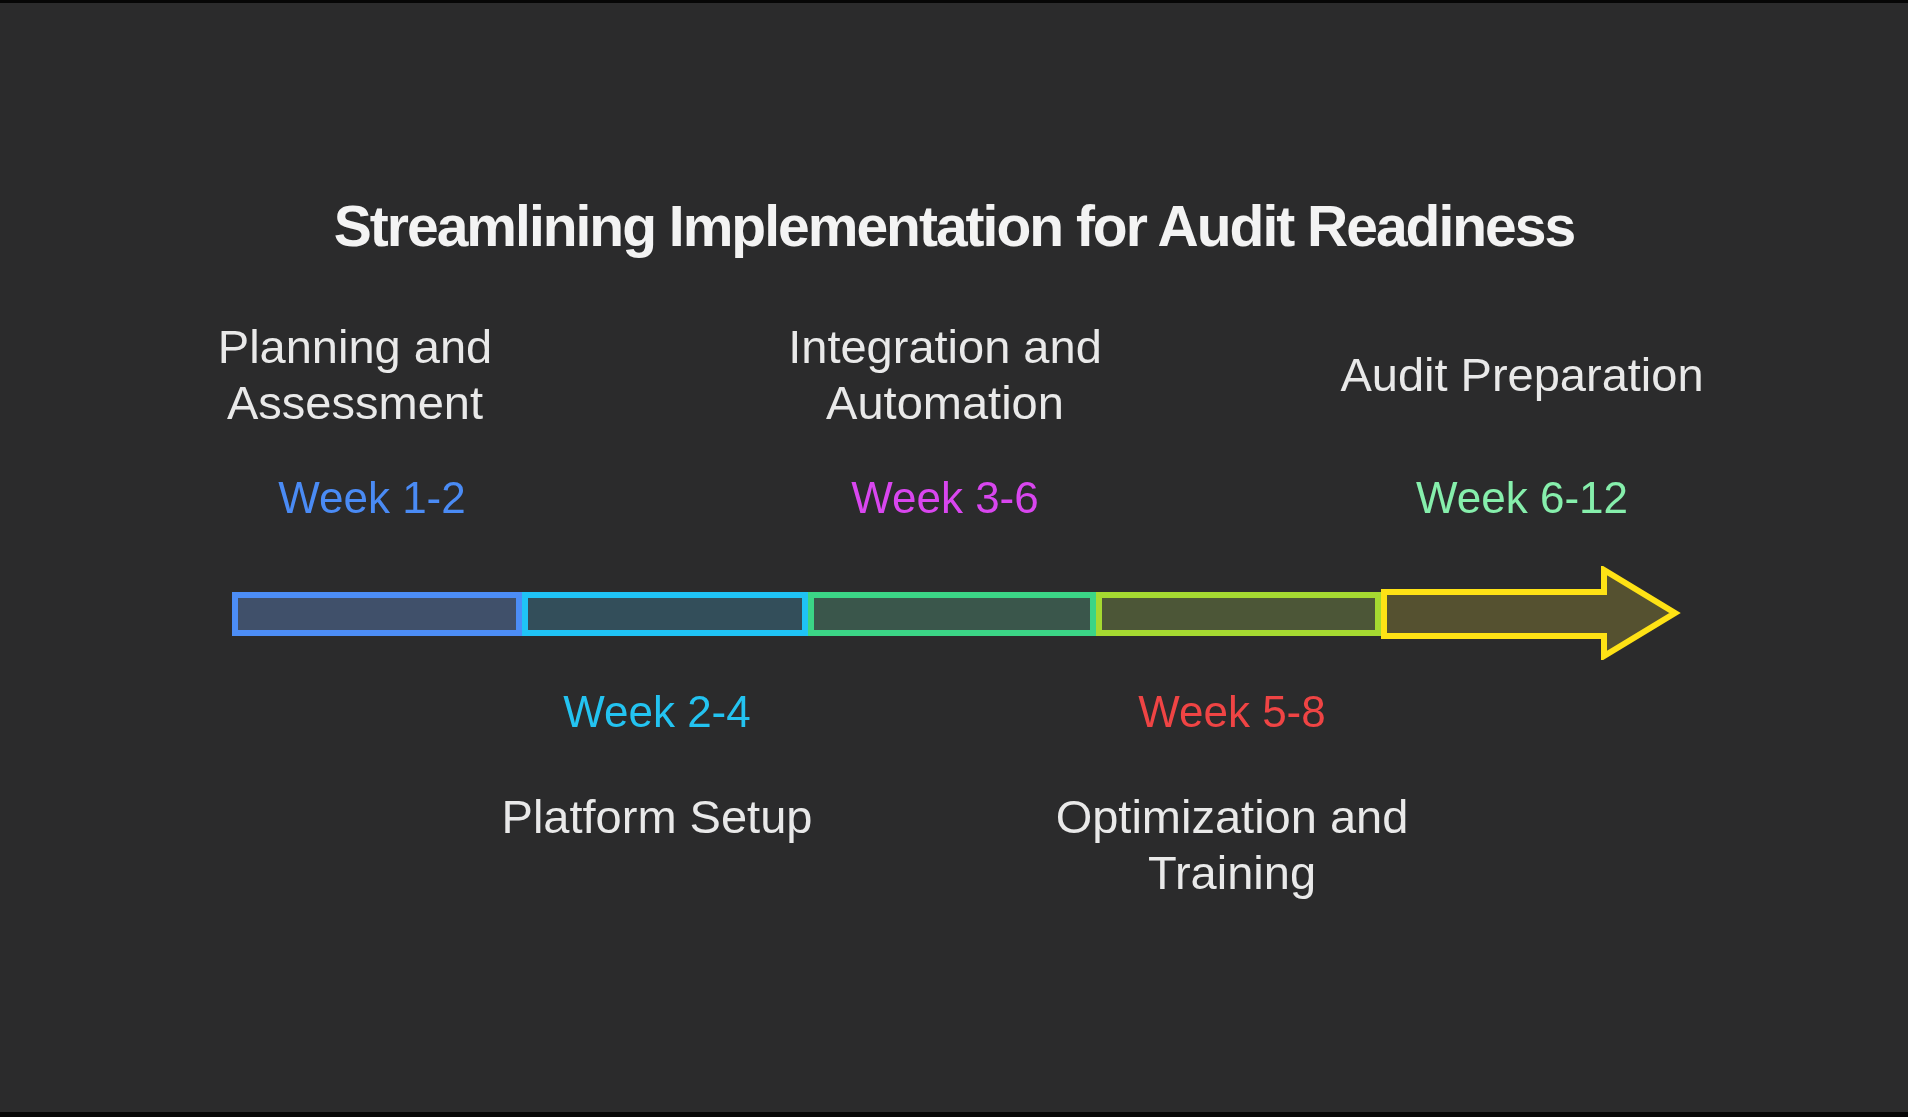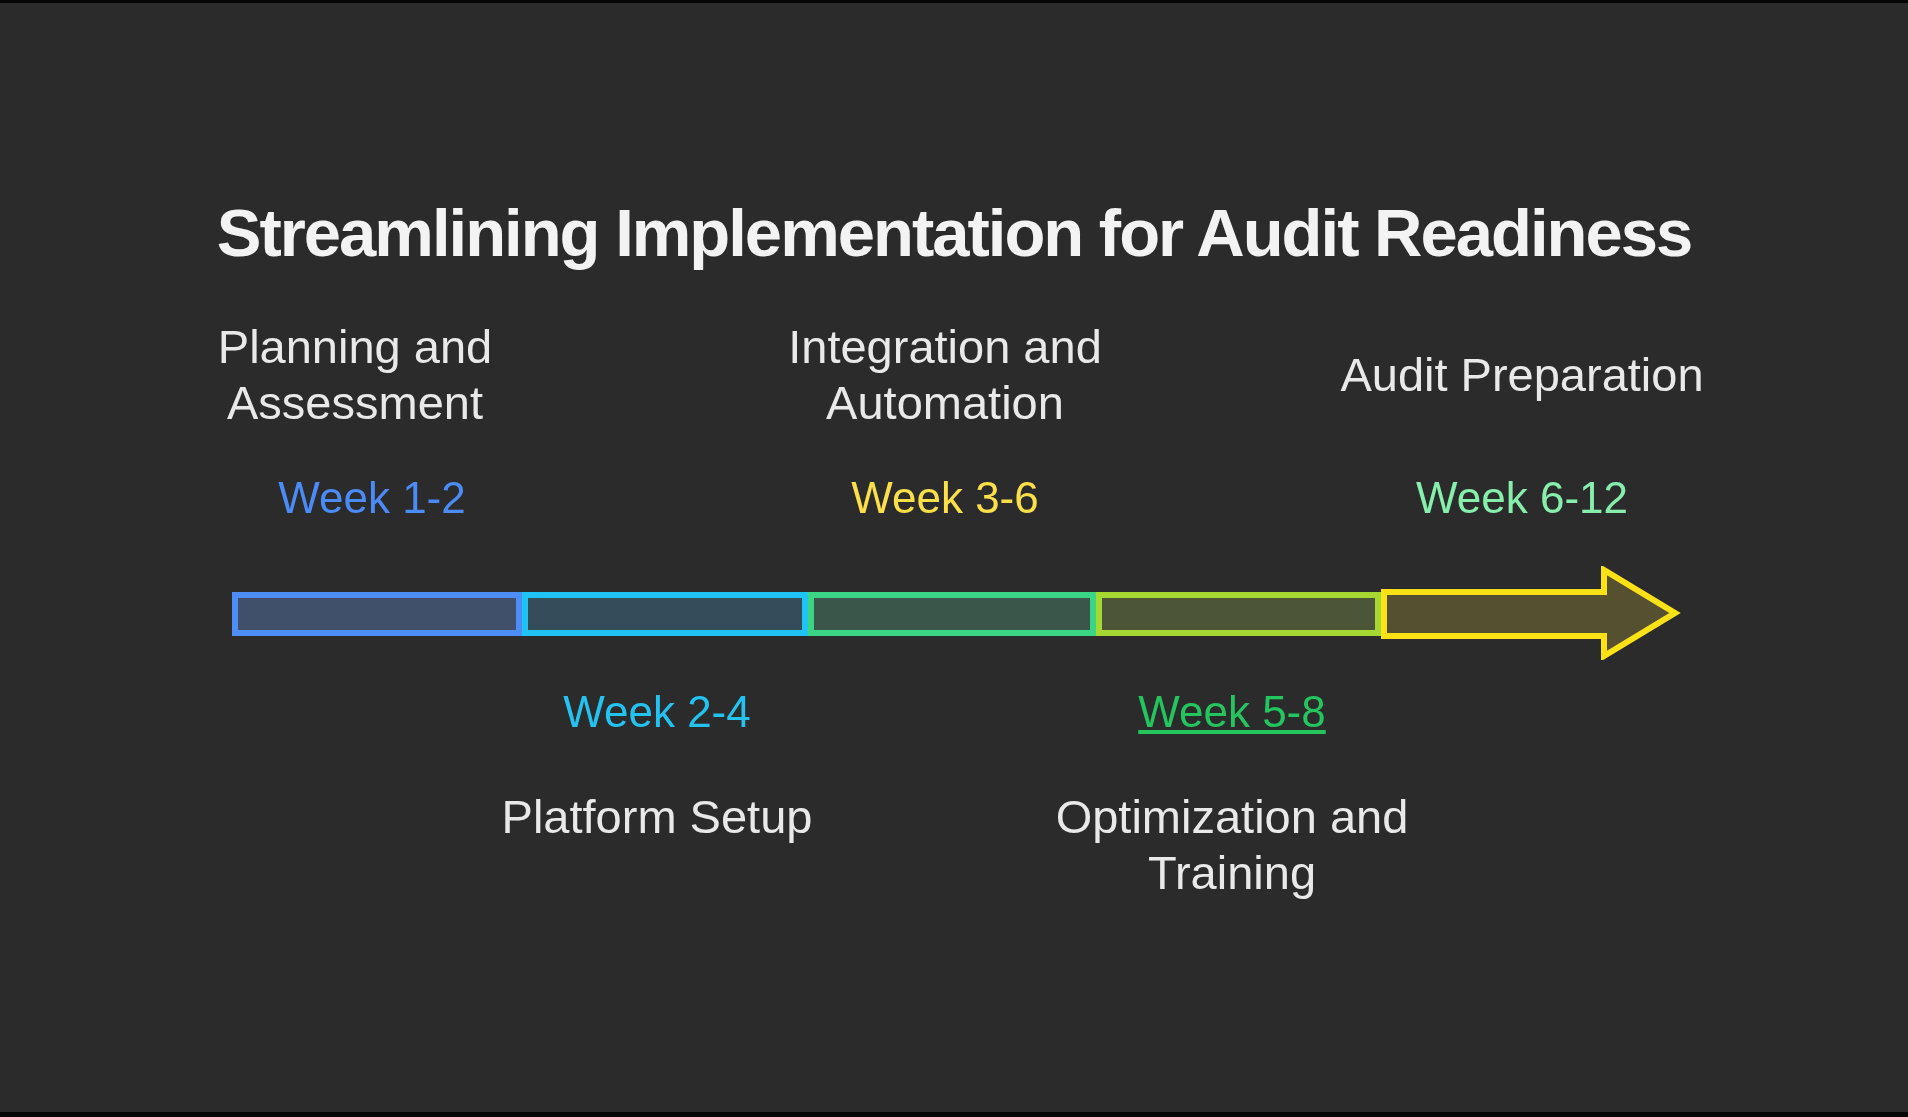--- a/index.html
+++ b/index.html
@@ -23,21 +23,21 @@
   }
   .edge-bar.top { top: 0; height: 3px; }
   .edge-bar.bottom { bottom: 0; height: 5px; }
 
   .title {
     position: absolute;
     top: 140px;
     left: 0;
     width: 100%;
     text-align: center;
-    font-size: 67px;
+    font-size: 57px;
     line-height: 96px;
     font-weight: 700;
     letter-spacing: -2px;
     color: #f3f3f3;
     white-space: nowrap;
   }
 
   .col {
     position: absolute;
     text-align: center;
@@ -120,35 +120,35 @@
     <div class="phase-label">Planning and Assessment</div>
   </div>
   <div class="col phase-top c2">
     <div class="phase-label">Integration and Automation</div>
   </div>
   <div class="col phase-top c3">
     <div class="phase-label">Audit Preparation</div>
   </div>
 
   <div class="col week-row week-top c1" style="color: rgb(74, 139, 245);">Week 1-2</div>
-  <div class="col week-row week-top c2" style="color: #fde047;">Week 3-6</div>
+  <div class="col week-row week-top c2" style="color: #d946ef;">Week 3-6</div>
   <div class="col week-row week-top c3" style="color: #86efac;">Week 6-12</div>
 
   <div class="arrow-track">
     <div class="seg s1" style="border-color: rgb(76, 141, 246); background-color: rgb(64, 80, 106);"></div>
     <div class="seg s2" style="border-color: rgb(31, 195, 245); background-color: rgb(51, 78, 90);"></div>
     <div class="seg s3" style="border-color: rgb(59, 213, 134); background-color: rgb(58, 86, 75);"></div>
     <div class="seg s4" style="border-color: rgb(165, 217, 49); background-color: rgb(76, 86, 55);"></div>
   </div>
   <svg class="arrow-head-svg" width="300" height="94" viewBox="0 0 300 94">
     <polygon points="3,26 223,26 223,4 294,47 223,90 223,70 3,70" stroke-width="6" stroke-miterlimit="10" stroke-linejoin="miter" style="fill: rgb(85, 81, 48); stroke: rgb(254, 226, 21);"></polygon>
   </svg>
 
   <div class="col week-row week-bottom b1" style="color: rgb(35, 195, 241);">Week 2-4</div>
-  <div class="col week-row week-bottom b2" style="color: #22c55e; text-decoration: underline;">Week 5-8</div>
+  <div class="col week-row week-bottom b2" style="color: #ef4444;">Week 5-8</div>
 
   <div class="col phase-bottom b2">
     <div class="phase-label">Optimization and Training</div>
   </div>
   <div class="col phase-bottom b1">
     <div class="phase-label">Platform Setup</div>
   </div>
 
   <div class="edge-bar bottom"></div>
 

